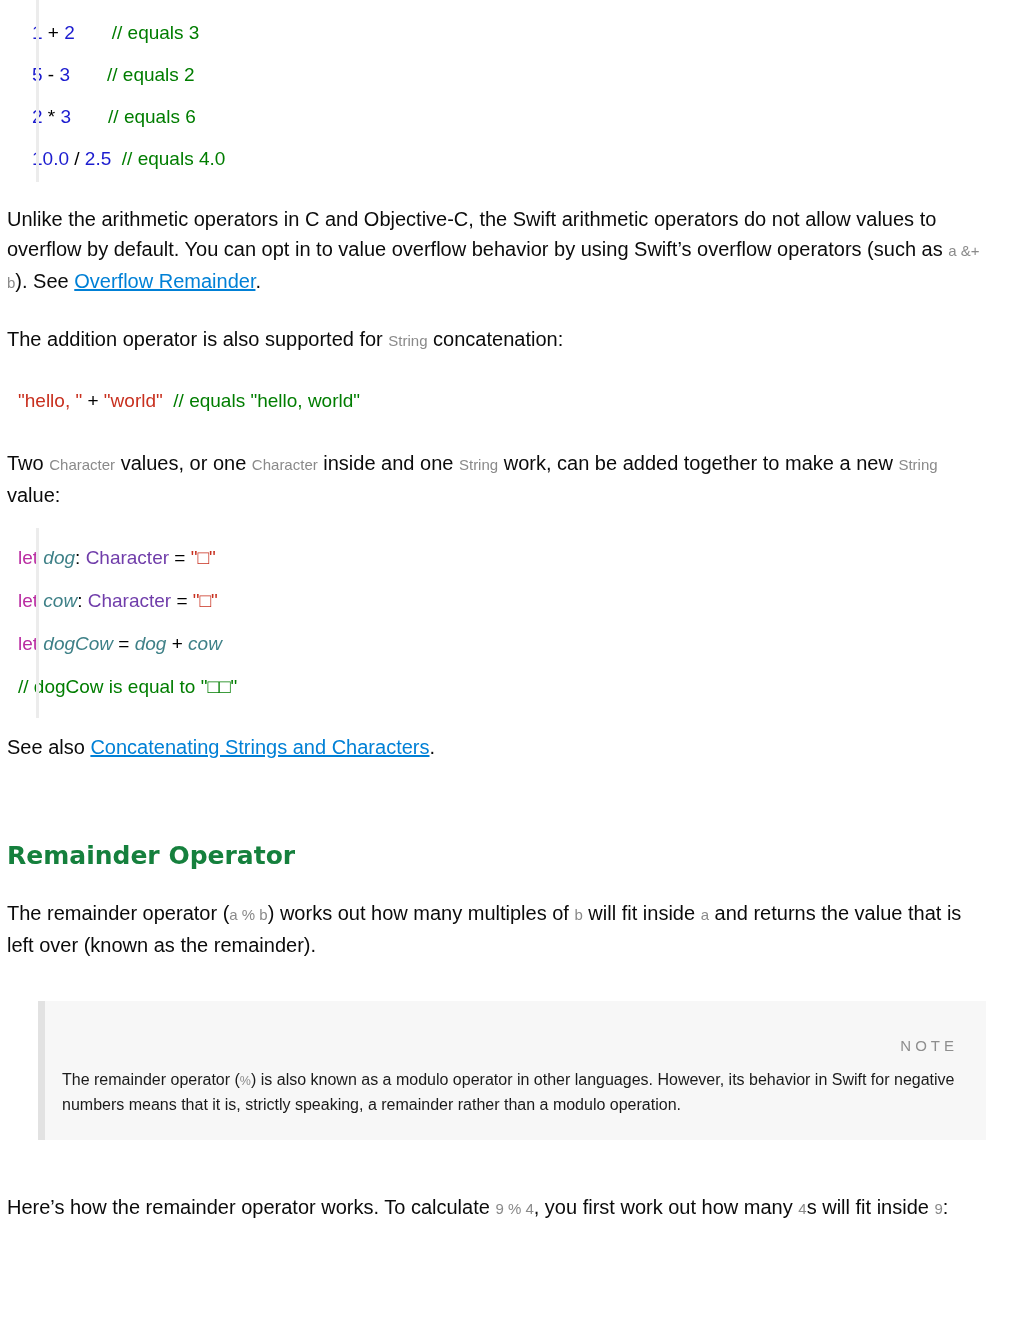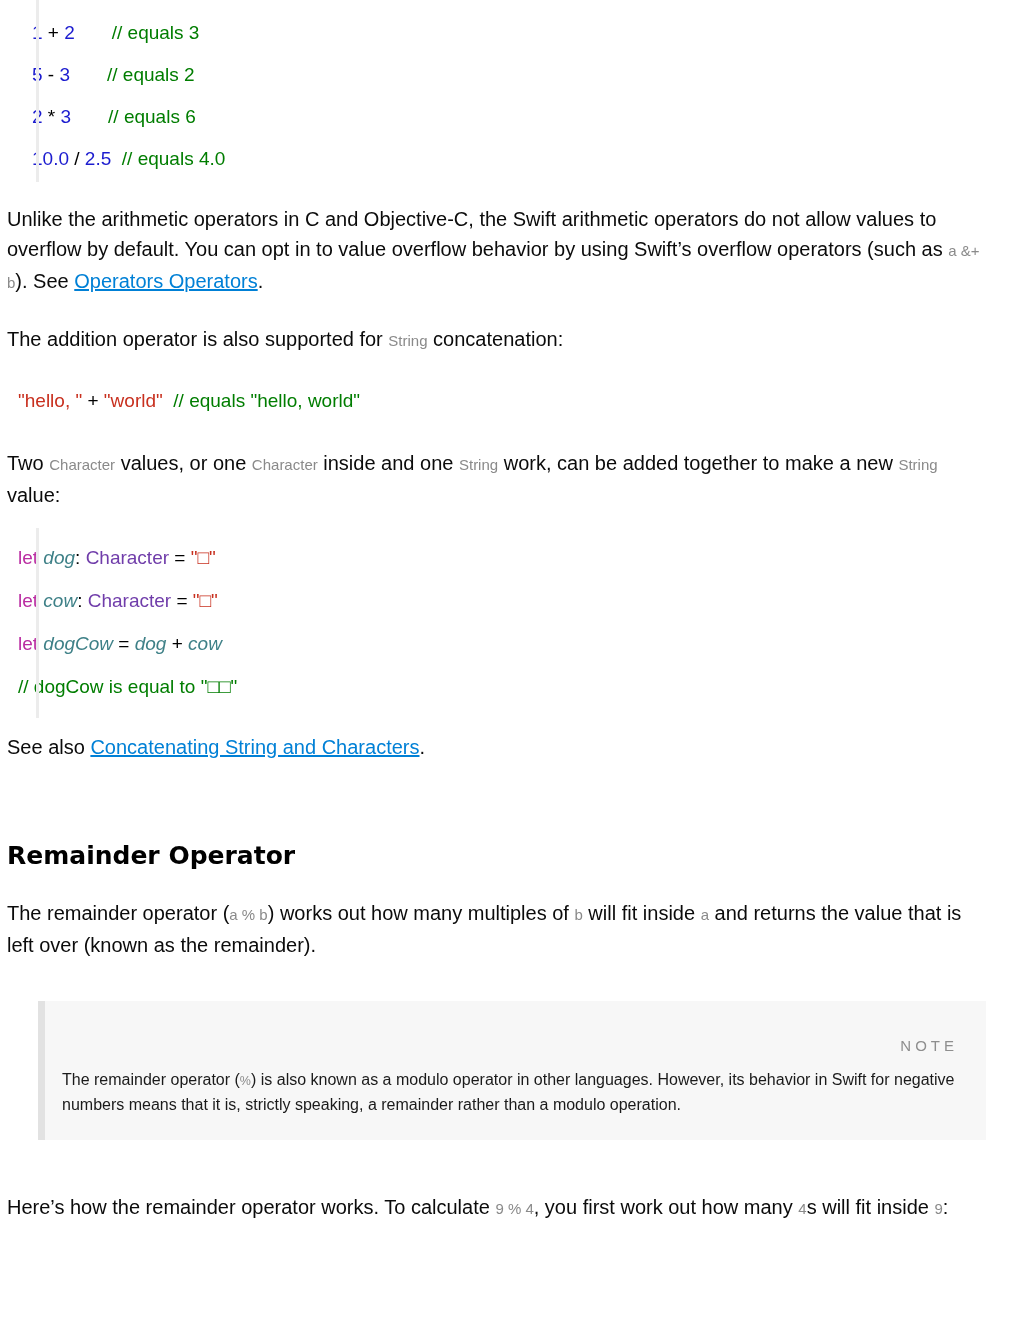--- a/index.html
+++ b/index.html
@@ -49,21 +49,21 @@
 
   .icode{
     font-size:15px;color:var(--c-inline-code);
     font-family:"Liberation Sans","DejaVu Sans",sans-serif;
   }
   a.link{color:var(--c-link);text-decoration:underline;cursor:pointer;}
 
   h2{
     font-family:"DejaVu Sans","Liberation Sans",sans-serif;
     font-size:25px;font-weight:700;line-height:34px;
-    margin:77px 0 0 7px;color:#000000;
+    margin:77px 0 0 7px;color:#15803d;
   }
 
   
   .note{
     box-sizing:border-box;margin:41px 0 0 38px;width:948px;
     background:var(--c-note-bg);border-left:7px solid var(--c-note-strip);
     padding:36px 28px 24px 17px;
   }
   .note-label{color:var(--c-note-label);font-size:15px;letter-spacing:4px;text-align:right;}
   .note-body{font-size:16px;line-height:23px;margin-top:14px;color:#1a1a1a;max-width:900px;}
@@ -74,38 +74,38 @@
 
 <div class="page">
 
   <div class="codeblock with-line" id="code-top">
       <div class="code-line"><span class="tok-num">1</span><span class="tok-plain"> + </span><span class="tok-num">2</span><span class="tok-plain">       </span><span class="tok-comment">// equals 3</span></div>
       <div class="code-line"><span class="tok-num">5</span><span class="tok-plain"> - </span><span class="tok-num">3</span><span class="tok-plain">       </span><span class="tok-comment">// equals 2</span></div>
       <div class="code-line"><span class="tok-num">2</span><span class="tok-plain"> * </span><span class="tok-num">3</span><span class="tok-plain">       </span><span class="tok-comment">// equals 6</span></div>
       <div class="code-line"><span class="tok-num">10.0</span><span class="tok-plain"> / </span><span class="tok-num">2.5</span><span class="tok-plain">  </span><span class="tok-comment">// equals 4.0</span></div>
     </div>
 
-  <p id="p-overflow"><span>Unlike the arithmetic operators in C and Objective-C, the Swift arithmetic operators do not allow values to overflow by default. You can opt in to value overflow behavior by using Swift’s overflow operators (such as </span><span class="icode">a &amp;+ b</span><span>). See </span><a class="link" href="#">Operators Operators</a><span>.</span></p>
+  <p id="p-overflow"><span>Unlike the arithmetic operators in C and Objective-C, the Swift arithmetic operators do not allow values to overflow by default. You can opt in to value overflow behavior by using Swift’s overflow operators (such as </span><span class="icode">a &amp;+ b</span><span>). See </span><a class="link" href="#">Overflow Remainder</a><span>.</span></p>
 
   <p id="p-addition"><span>The addition operator is also supported for </span><span class="icode">String</span><span> concatenation:</span></p>
 
   <div class="codeblock" id="code-hello">
       <div class="code-line"><span class="tok-str">"hello, "</span><span class="tok-plain"> + </span><span class="tok-str">"world"</span><span class="tok-plain">  </span><span class="tok-comment">// equals "hello, world"</span></div>
     </div>
 
   <p id="p-two"><span>Two </span><span class="icode">Character</span><span> values, or one </span><span class="icode">Character</span><span> inside and one </span><span class="icode">String</span><span> work, can be added together to make a new </span><span class="icode">String</span><span> value:</span></p>
 
   <div class="codeblock with-line" id="code-dogcow">
       <div class="code-line"><span class="tok-kw">let</span><span class="tok-plain"> </span><span class="tok-id">dog</span><span class="tok-plain">: </span><span class="tok-type">Character</span><span class="tok-plain"> = </span><span class="tok-str">"□"</span></div>
       <div class="code-line"><span class="tok-kw">let</span><span class="tok-plain"> </span><span class="tok-id">cow</span><span class="tok-plain">: </span><span class="tok-type">Character</span><span class="tok-plain"> = </span><span class="tok-str">"□"</span></div>
       <div class="code-line"><span class="tok-kw">let</span><span class="tok-plain"> </span><span class="tok-id">dogCow</span><span class="tok-plain"> = </span><span class="tok-id">dog</span><span class="tok-plain"> + </span><span class="tok-id">cow</span></div>
       <div class="code-line"><span class="tok-comment">// dogCow is equal to "□□"</span></div>
     </div>
 
-  <p id="p-see"><span>See also </span><a class="link" href="#">Concatenating String and Characters</a><span>.</span></p>
+  <p id="p-see"><span>See also </span><a class="link" href="#">Concatenating Strings and Characters</a><span>.</span></p>
 
   <h2>Remainder Operator</h2>
 
   <p id="p-remainder"><span>The remainder operator (</span><span class="icode">a % b</span><span>) works out how many multiples of </span><span class="icode">b</span><span> will fit inside </span><span class="icode">a</span><span> and returns the value that is left over (known as the remainder).</span></p>
 
   <div class="note">
     <div class="note-label">NOTE</div>
     <div class="note-body"><span>The remainder operator (</span><span class="icode">%</span><span>) is also known as a modulo operator in other languages. However, its behavior in Swift for negative numbers means that it is, strictly speaking, a remainder rather than a modulo operation.</span></div>
   </div>
 

